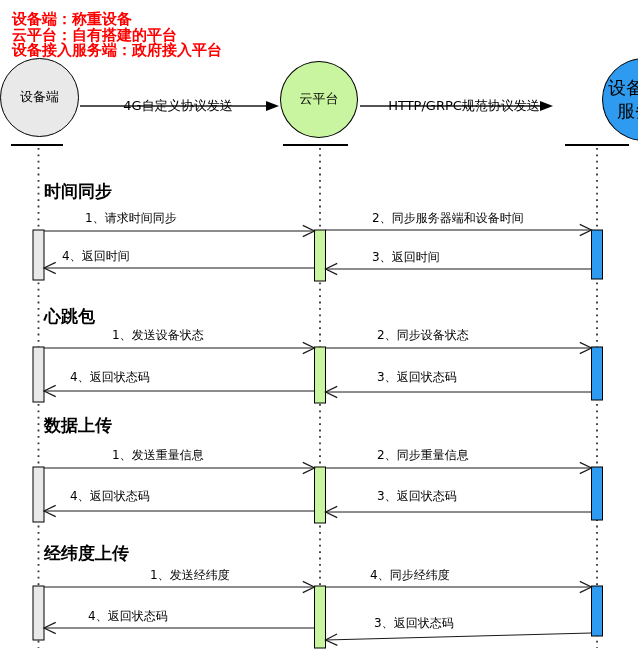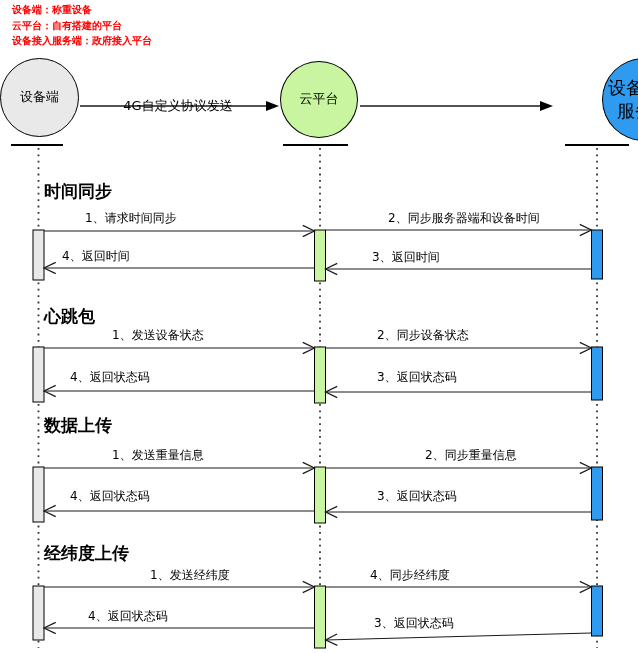--- a/index.html
+++ b/index.html
@@ -5,22 +5,22 @@
   html,body{margin:0;padding:0;background:#fff;}
   #canvas{
     position:relative;
     width:638px;height:653px;
     background:#ffffff;
     font-family:"DejaVu Sans",sans-serif;
     color:#000;
     overflow:hidden;
   }
   .legend{
-    position:absolute;left:12px;top:2px;
-    font-weight:bold;font-size:10px;line-height:15.5px;
+    position:absolute;left:12px;top:12px;
+    font-weight:bold;font-size:15px;line-height:15.5px;
     white-space:nowrap;
   }
   .actor-circle{
     position:absolute;
     border:1.5px solid #000;border-radius:50%;
     display:flex;align-items:center;justify-content:center;
     text-align:center;font-size:13px;line-height:1.25;
     box-sizing:border-box;
   }
   .actor-circle.device{left:0px;top:58px;width:79px;height:79px;}
@@ -118,35 +118,36 @@
     <span>云平台</span>
   </div>
   <div class="actor-circle device" style="background: rgb(233, 233, 233);">
     <span>设备端</span>
   </div>
   <div class="actor-circle server" style="background: rgb(46, 155, 240);">
     <span>设备接入服务端</span>
   </div>
 
   <div class="channel-label c0">4G自定义协议发送</div>
+  <div class="channel-label c1">HTTP/GRPC规范协议发送</div>
 
   <div class="section-title s0">时间同步</div>
   <div class="section-title s1">心跳包</div>
   <div class="section-title s2">数据上传</div>
   <div class="section-title s3">经纬度上传</div>
 
 <div class="msg-label" style="left: 62px; top: 211px; margin-left: 23px;">1、请求时间同步</div>
-    <div class="msg-label" style="left: 388px; top: 211px;">2、同步服务器端和设备时间</div>
+    <div class="msg-label" style="left: 372px; top: 211px;">2、同步服务器端和设备时间</div>
     <div class="msg-label" style="left: 372px; top: 250px;">3、返回时间</div>
     <div class="msg-label" style="left: 62px; top: 249px;">4、返回时间</div>
     <div class="msg-label" style="left: 112px; top: 328px;">1、发送设备状态</div>
     <div class="msg-label" style="left: 377px; top: 328px;">2、同步设备状态</div>
     <div class="msg-label" style="left: 377px; top: 370px;">3、返回状态码</div>
     <div class="msg-label" style="left: 70px; top: 370px;">4、返回状态码</div>
     <div class="msg-label" style="left: 112px; top: 448px;">1、发送重量信息</div>
-    <div class="msg-label" style="left: 377px; top: 448px; margin-left: 48px;">2、同步重量信息</div>
+    <div class="msg-label" style="left: 377px; top: 448px;">2、同步重量信息</div>
     <div class="msg-label" style="left: 377px; top: 489px;">3、返回状态码</div>
     <div class="msg-label" style="left: 70px; top: 489px;">4、返回状态码</div>
     <div class="msg-label" style="left: 110px; top: 568px; margin-left: 40px;">1、发送经纬度</div>
     <div class="msg-label" style="left: 370px; top: 568px;">4、同步经纬度</div>
     <div class="msg-label" style="left: 374px; top: 616px;">3、返回状态码</div>
     <div class="msg-label" style="left: 88px; top: 609px;">4、返回状态码</div>
   </div>
 
 </body></html>

